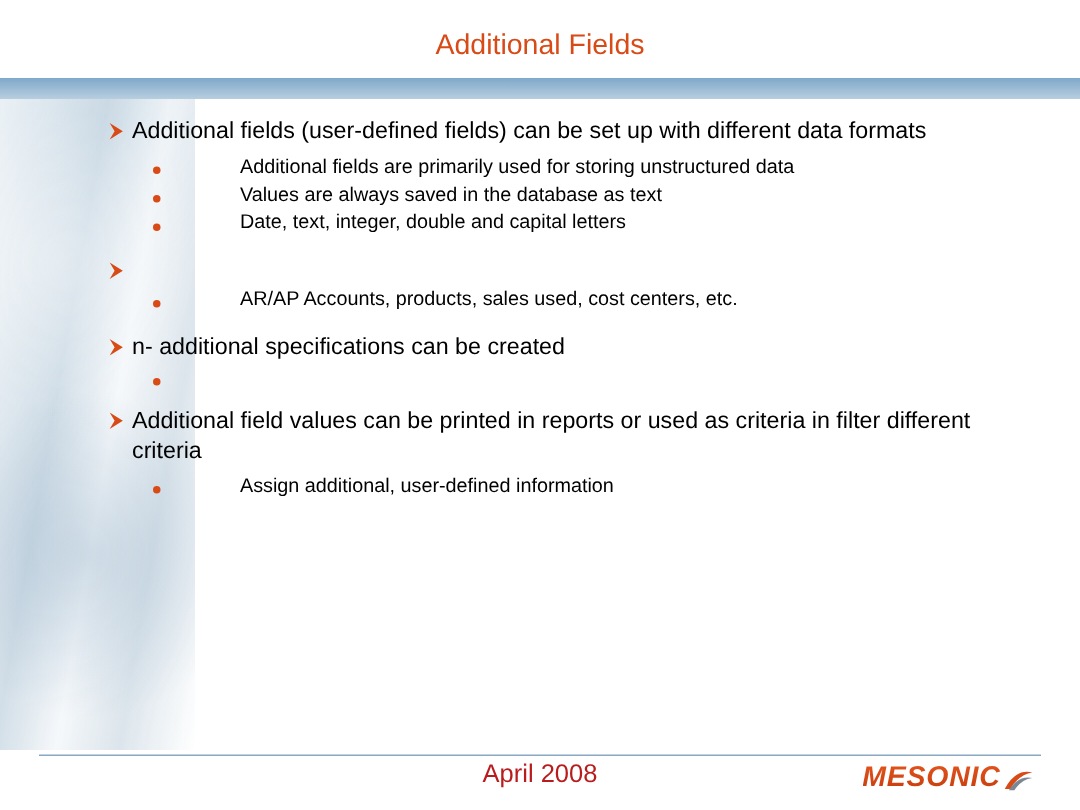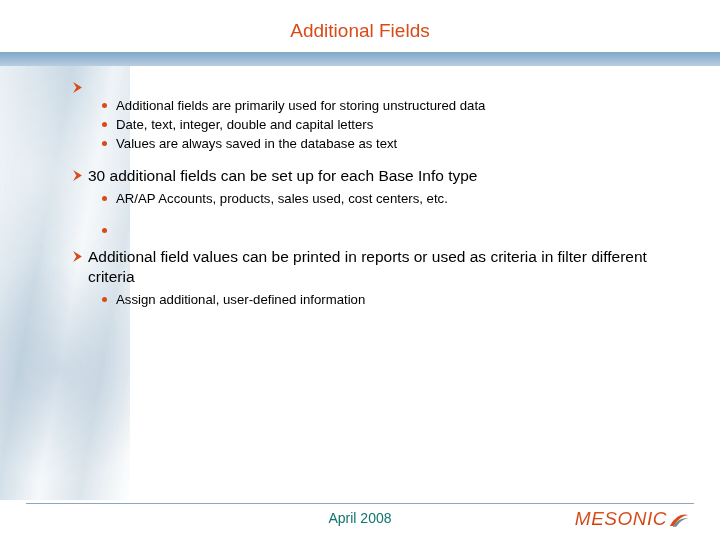--- a/index.html
+++ b/index.html
@@ -76,22 +76,23 @@
     color: #d84a16;
   }
   .sub-list {
     margin-left: 30px;
     margin-top: 3px;
     font-size: 13.2px;
     line-height: 1.35;
   }
   .sub-item {
     display: flex;
-    align-items: flex-start;
+    align-items: center;
     margin-bottom: 1px;
+    gap: 44px;
   }
   .dot {
     flex: 0 0 auto;
     width: 5px;
     height: 5px;
     border-radius: 50%;
     background: #d84a16;
     margin-top: 6px;
     margin-right: 9px;
   }
@@ -102,33 +103,33 @@
     bottom: 36px;
     height: 1px;
     background: #8aa8c2;
   }
   .footer-date {
     position: absolute;
     bottom: 14px;
     left: 0;
     width: 100%;
     text-align: center;
-    color: #0f766e;
-    font-size: 14px;
+    color: #b91c1c;
+    font-size: 17px;
   }
   .logo {
     position: absolute;
     right: 30px;
     bottom: 10px;
     display: flex;
     align-items: center;
   }
   .logo-text {
     font-size: 19px;
-    font-weight: 400;
+    font-weight: 700;
     font-style: italic;
     letter-spacing: 0.5px;
     background: linear-gradient(to bottom, #e3551e 0%, #c23a0a 100%);
     -webkit-background-clip: text;
     background-clip: text;
     color: transparent;
     font-family: Arial, sans-serif;
   }
   .logo-swoosh {
     width: 22px;
@@ -144,53 +145,59 @@
 
 <div class="title">Additional Fields</div>
 
 <div class="content">
 
   <div class="sec">
     <div class="arrow-item">
       <svg class="arrow-icon" viewBox="0 0 10 10">
           <path d="M1 0 L9 5 L1 10 L4 5 Z" fill="currentColor"></path>
         </svg>
+      <span>Additional fields (user-defined fields) can be set up with different data formats</span>
     </div>
     <div class="sub-list">
       <div class="sub-item">
           <span class="dot"></span>
           <span>Additional fields are primarily used for storing unstructured data</span>
         </div>
       <div class="sub-item">
           <span class="dot"></span>
+          <span>Values are always saved in the database as text</span>
+        </div>
+      <div class="sub-item">
+          <span class="dot"></span>
           <span>Date, text, integer, double and capital letters</span>
         </div>
-      <div class="sub-item">
-          <span class="dot"></span>
-          <span>Values are always saved in the database as text</span>
-        </div>
-    </div>
-  </div>
-
-  <div class="sec">
-    <div class="arrow-item">
-      <svg class="arrow-icon" viewBox="0 0 10 10">
-          <path d="M1 0 L9 5 L1 10 L4 5 Z" fill="currentColor"></path>
-        </svg>
-      <span>30 additional fields can be set up for each Base Info type</span>
+    </div>
+  </div>
+
+  <div class="sec">
+    <div class="arrow-item">
+      <svg class="arrow-icon" viewBox="0 0 10 10">
+          <path d="M1 0 L9 5 L1 10 L4 5 Z" fill="currentColor"></path>
+        </svg>
     </div>
     <div class="sub-list">
       <div class="sub-item">
           <span class="dot"></span>
           <span>AR/AP Accounts, products, sales used, cost centers, etc.</span>
         </div>
     </div>
   </div>
 
   <div class="sec">
+    <div class="arrow-item">
+      <svg class="arrow-icon" viewBox="0 0 10 10">
+          <path d="M1 0 L9 5 L1 10 L4 5 Z" fill="currentColor"></path>
+        </svg>
+      <span>n- additional specifications can be created</span>
+    </div>
     <div class="sub-list">
       <div class="sub-item">
           <span class="dot"></span>
         </div>
     </div>
   </div>
 
   <div class="sec">
     <div class="arrow-item">
       <svg class="arrow-icon" viewBox="0 0 10 10">

